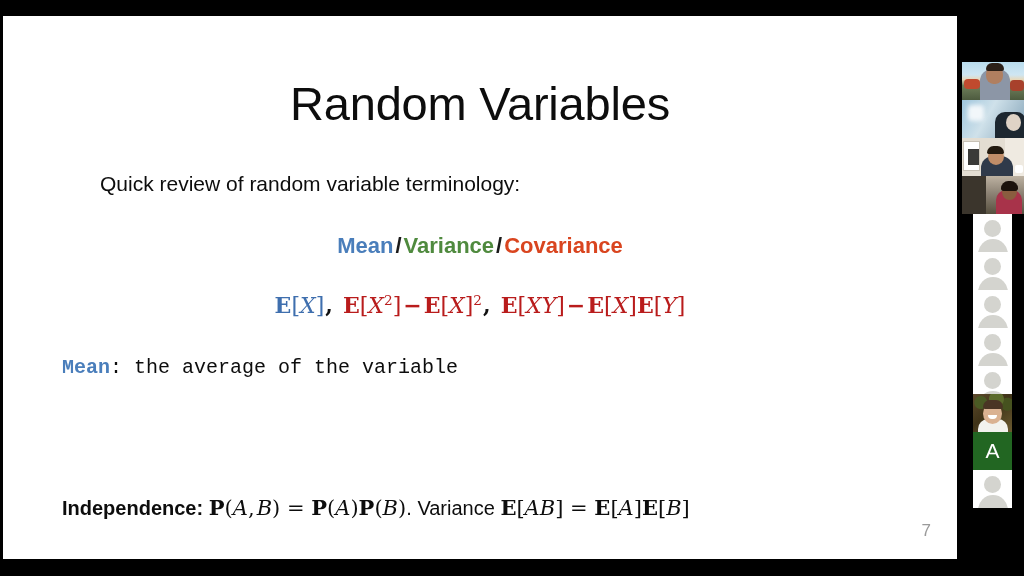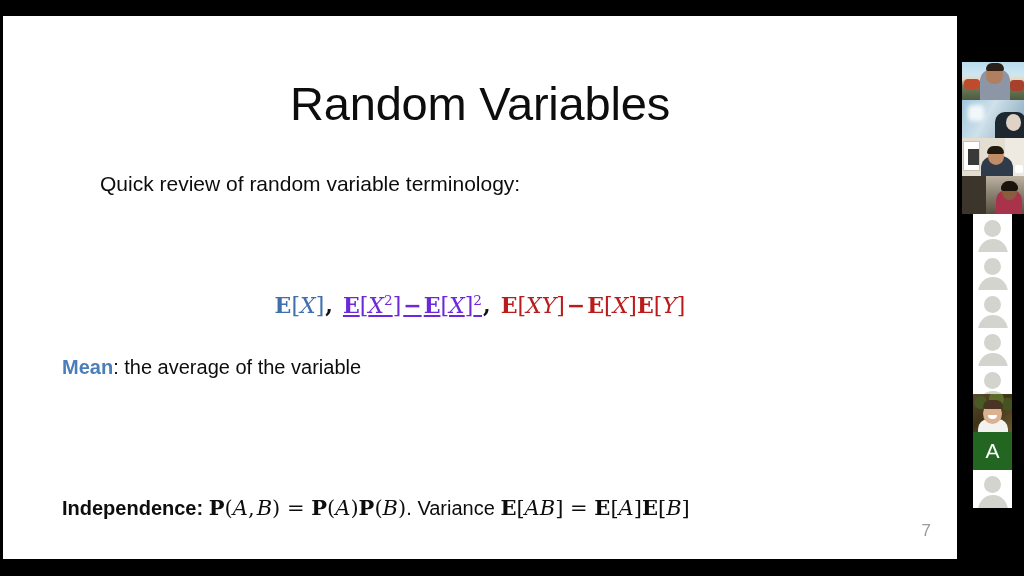--- a/index.html
+++ b/index.html
@@ -83,40 +83,40 @@
     left: 0;
     top: 276px;
     width: 954px;
     text-align: center;
     font-family: "DejaVu Serif", serif;
     font-size: 22px;
     line-height: 1.2;
     white-space: nowrap;
   }
   .m-blue  { color: #3f6fae; }
-  .m-green { color: #6d28d9; text-decoration: underline; }
+  .m-green { color: #b91c1c; }
   .m-red   { color: #b91c1c; }
   .mathE { font-weight: 700; font-family: "DejaVu Serif", serif; }
   .mathI { font-style: italic; font-family: "DejaVu Serif", serif; }
   .brk   { font-weight: 400; }
   sup.exp { font-size: 0.62em; vertical-align: super; line-height: 0; }
   .comma { color: #111111; font-weight: 700; padding: 0 3px 0 1px; }
   .opsign { font-weight: 700; padding: 0 2px; }
 
   
   .defs {
     position: absolute;
     left: 59px;
     top: 337px;
     width: 880px;
     font-size: 20px;
     color: #0d0d0d;
     line-height: 1.48;
   }
-  .defs .row { white-space: nowrap; }
+  .defs .row { white-space: nowrap; font-family: Liberation Mono, monospace; }
   .defs .rowwrap { white-space: normal; }
   .defs b.k-mean { color: #4a7ebb; font-weight: 700; }
   .defs b.k-var  { color: #4f8a3e; font-weight: 700; }
   .defs b.k-cov  { color: #d9451f; font-weight: 700; }
 
   
   .indep {
     position: absolute;
     left: 59px;
     top: 479px;
@@ -342,20 +342,23 @@
 <body>
 
 <div id="screen">
 
   <div id="slide">
 
     <div class="slide-title">Random Variables</div>
 
     <div class="intro-line">Quick review of random variable terminology:</div>
 
+    <div class="terms-line">
+      <span class="t-mean">Mean</span><span class="sep">/</span><span class="t-var">Variance</span><span class="sep">/</span><span class="t-cov">Covariance</span>
+    </div>
 
     <div class="formula-line">
       <span class="m-blue"><span class="mathE">E</span><span class="brk">[</span><span class="mathI">X</span><span class="brk">]</span></span><span class="comma">,</span>
       <span class="m-green"><span class="mathE">E</span><span class="brk">[</span><span class="mathI">X</span><sup class="exp">2</sup><span class="brk">]</span><span class="opsign">−</span><span class="mathE">E</span><span class="brk">[</span><span class="mathI">X</span><span class="brk">]</span><sup class="exp">2</sup></span><span class="comma">,</span>
       <span class="m-red"><span class="mathE">E</span><span class="brk">[</span><span class="mathI">XY</span><span class="brk">]</span><span class="opsign">−</span><span class="mathE">E</span><span class="brk">[</span><span class="mathI">X</span><span class="brk">]</span><span class="mathE">E</span><span class="brk">[</span><span class="mathI">Y</span><span class="brk">]</span></span>
     </div>
 
     <div class="defs">
       <div class="row"><b class="k-mean">Mean</b><span>:</span><span> the average of the variable</span></div>
     </div>

